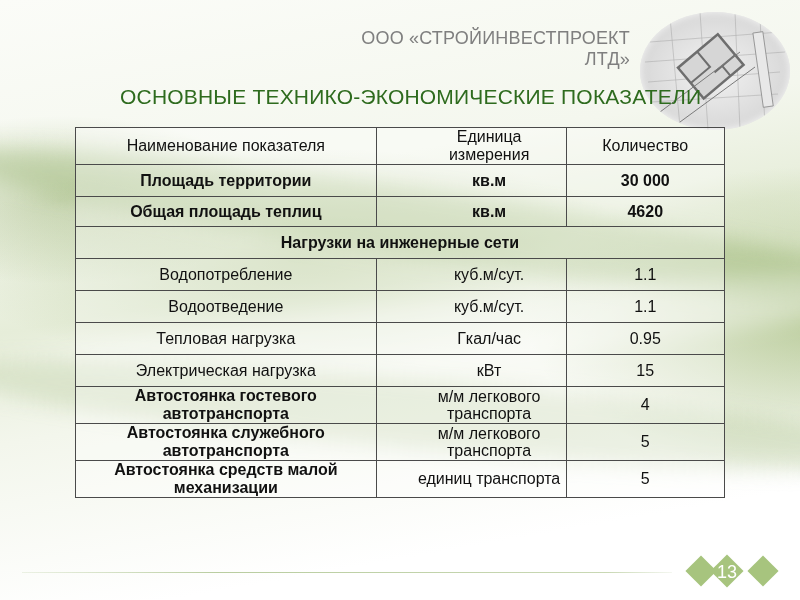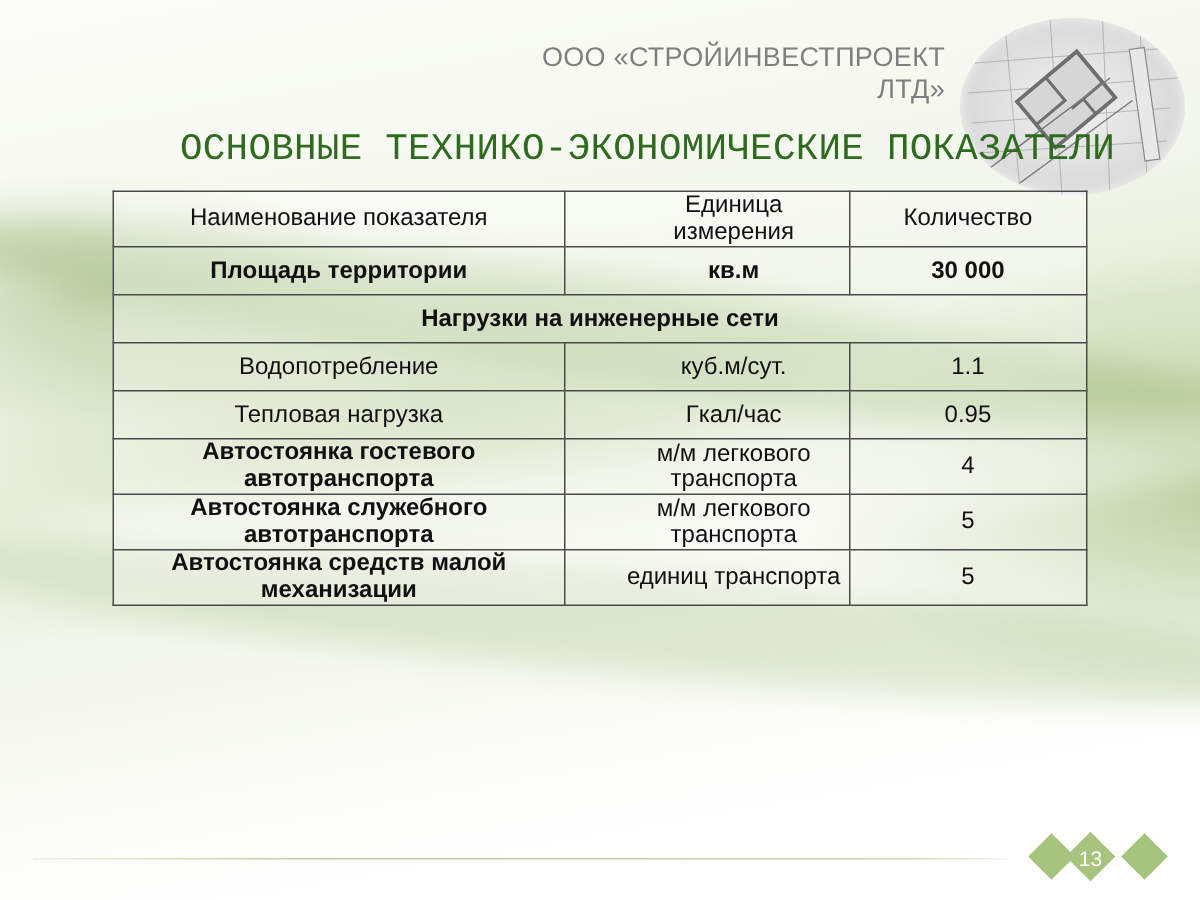--- a/index.html
+++ b/index.html
@@ -20,21 +20,21 @@
     .sw1 { top: 190px; transform: rotate(8deg); background: rgba(125,160,80,0.28); }
     .sw2 { top: 300px; transform: rotate(-6deg); background: rgba(255,255,255,0.35); }
     .sw3 { top: 380px; transform: rotate(5deg); background: rgba(130,165,85,0.22); }
 
     .company {
       position: absolute; top: 28px; left: 360px; width: 270px;
       text-align: right; color: #7f7f7f; font-size: 18px; letter-spacing: 0.2px;
     }
     .page-title {
       position: absolute; top: 85px; left: 120px;
-      color: #2e6b1e; font-size: 25px; letter-spacing: 0.2px; white-space: nowrap; font-family: Liberation Mono, monospace;
+      color: #2e6b1e; font-size: 21px; letter-spacing: 0.2px; white-space: nowrap;
     }
     .hero {
       position: absolute; left: 640px; top: 12px; width: 150px; height: 118px;
       border-radius: 50%; overflow: hidden;
       background: radial-gradient(ellipse at 50% 50%, #f2f2f2 0%, #dcdcdc 60%, #bdbdbd 100%);
       box-shadow: 0 0 10px rgba(255,255,255,0.9) inset;
     }
     .hero svg { width: 100%; height: 100%; display: block; }
 
     table.data {
@@ -69,21 +69,21 @@
     .nav.next { left: 752px; }
     .pagenum {
       position: absolute; top: 558px; left: 714px; width: 26px; height: 26px;
     }
     .pagenum .dia {
       position: absolute; left: 0; top: 0; width: 26px; height: 26px;
       background: #a7c47e; transform: rotate(45deg) scale(0.9);
     }
     .pagenum span {
       position: absolute; left: 0; top: 0; width: 26px; height: 26px;
-      line-height: 28px; text-align: center; color: #ffffff; font-size: 14px;
+      line-height: 28px; text-align: center; color: #ffffff; font-size: 18px;
     }
   </style>
 </head>
 <body>
 
 <div class="swoosh sw1"></div>
 <div class="swoosh sw2"></div>
 <div class="swoosh sw3"></div>
 
 <div class="company">ООО «СТРОЙИНВЕСТПРОЕКТ ЛТД»</div>
@@ -110,32 +110,47 @@
     <tr class="h33">
       <td class="c1">Наименование показателя</td>
       <td class="c2">Единица измерения</td>
       <td class="c3">Количество</td>
     </tr>
     <tr class="h33 b">
       <td class="c1">Площадь территории</td>
       <td class="c2">кв.м</td>
       <td class="c3">30 000</td>
     </tr>
+    <tr class="h30 b">
+      <td class="c1">Общая площадь теплиц</td>
+      <td class="c2">кв.м</td>
+      <td class="c3">4620</td>
+    </tr>
     <tr class="h33 b">
       <td colspan="3">Нагрузки на инженерные сети</td>
     </tr>
     <tr class="h33">
       <td class="c1">Водопотребление</td>
       <td class="c2">куб.м/сут.</td>
       <td class="c3">1.1</td>
     </tr>
     <tr class="h33">
+      <td class="c1">Водоотведение</td>
+      <td class="c2">куб.м/сут.</td>
+      <td class="c3">1.1</td>
+    </tr>
+    <tr class="h33">
       <td class="c1">Тепловая нагрузка</td>
       <td class="c2">Гкал/час</td>
       <td class="c3">0.95</td>
+    </tr>
+    <tr class="h33">
+      <td class="c1">Электрическая нагрузка</td>
+      <td class="c2">кВт</td>
+      <td class="c3">15</td>
     </tr>
     <tr class="h36 rb">
       <td class="c1">Автостоянка гостевого автотранспорта</td>
       <td class="c2 unit2">
         <div>м/м легкового</div>
         <div>транспорта</div>
       </td>
       <td class="c3">4</td>
     </tr>
     <tr class="h36 rb">

